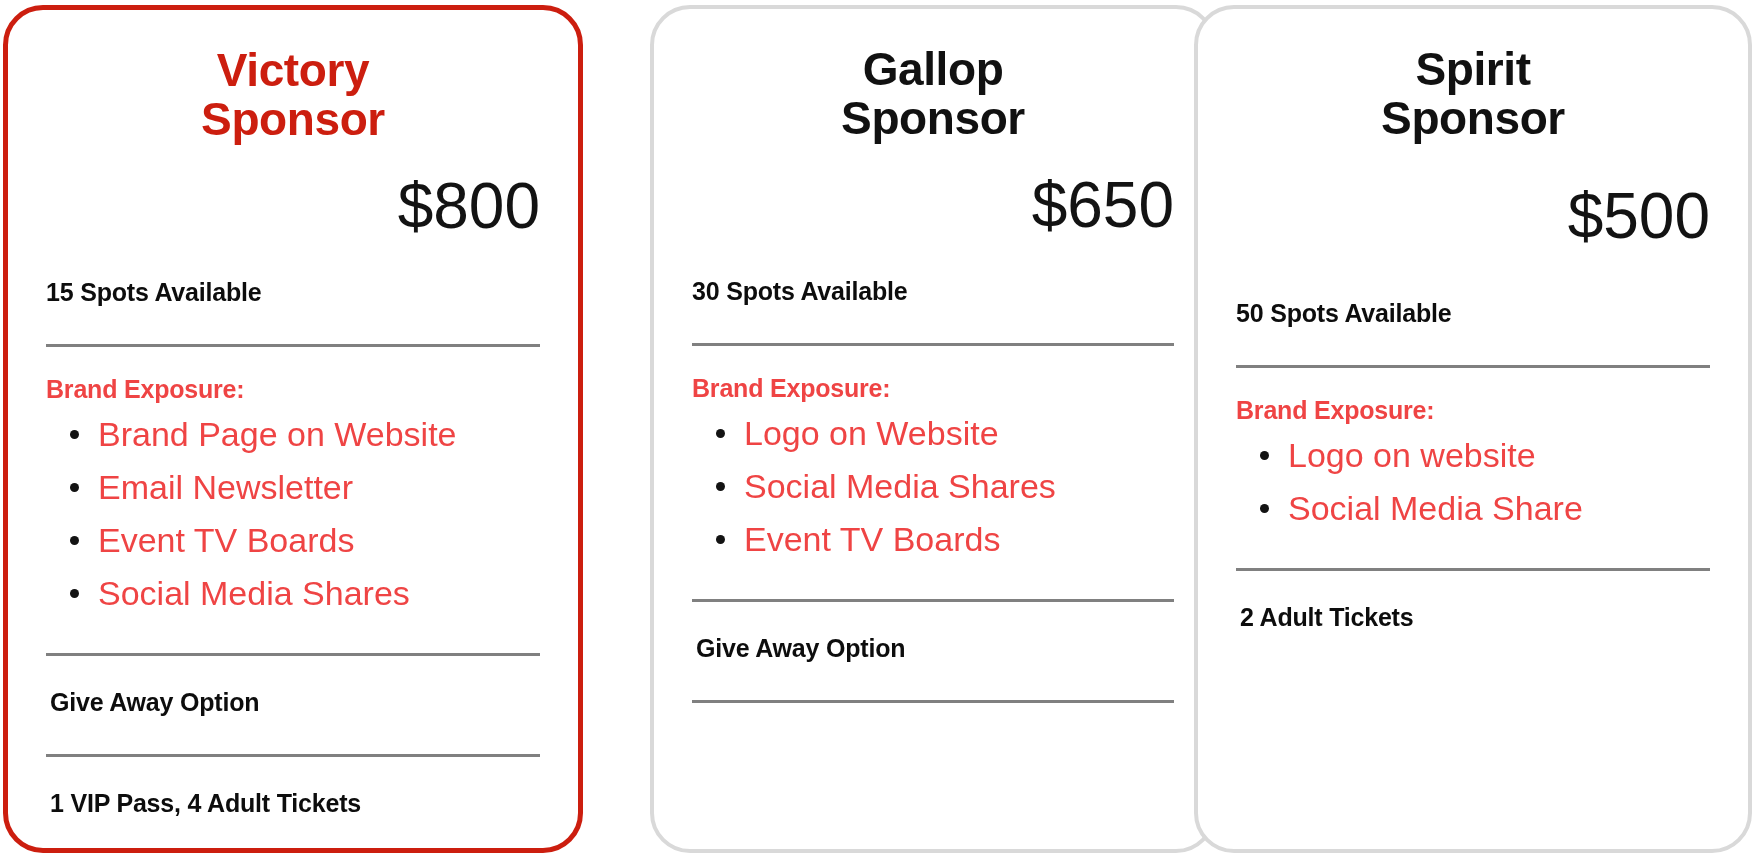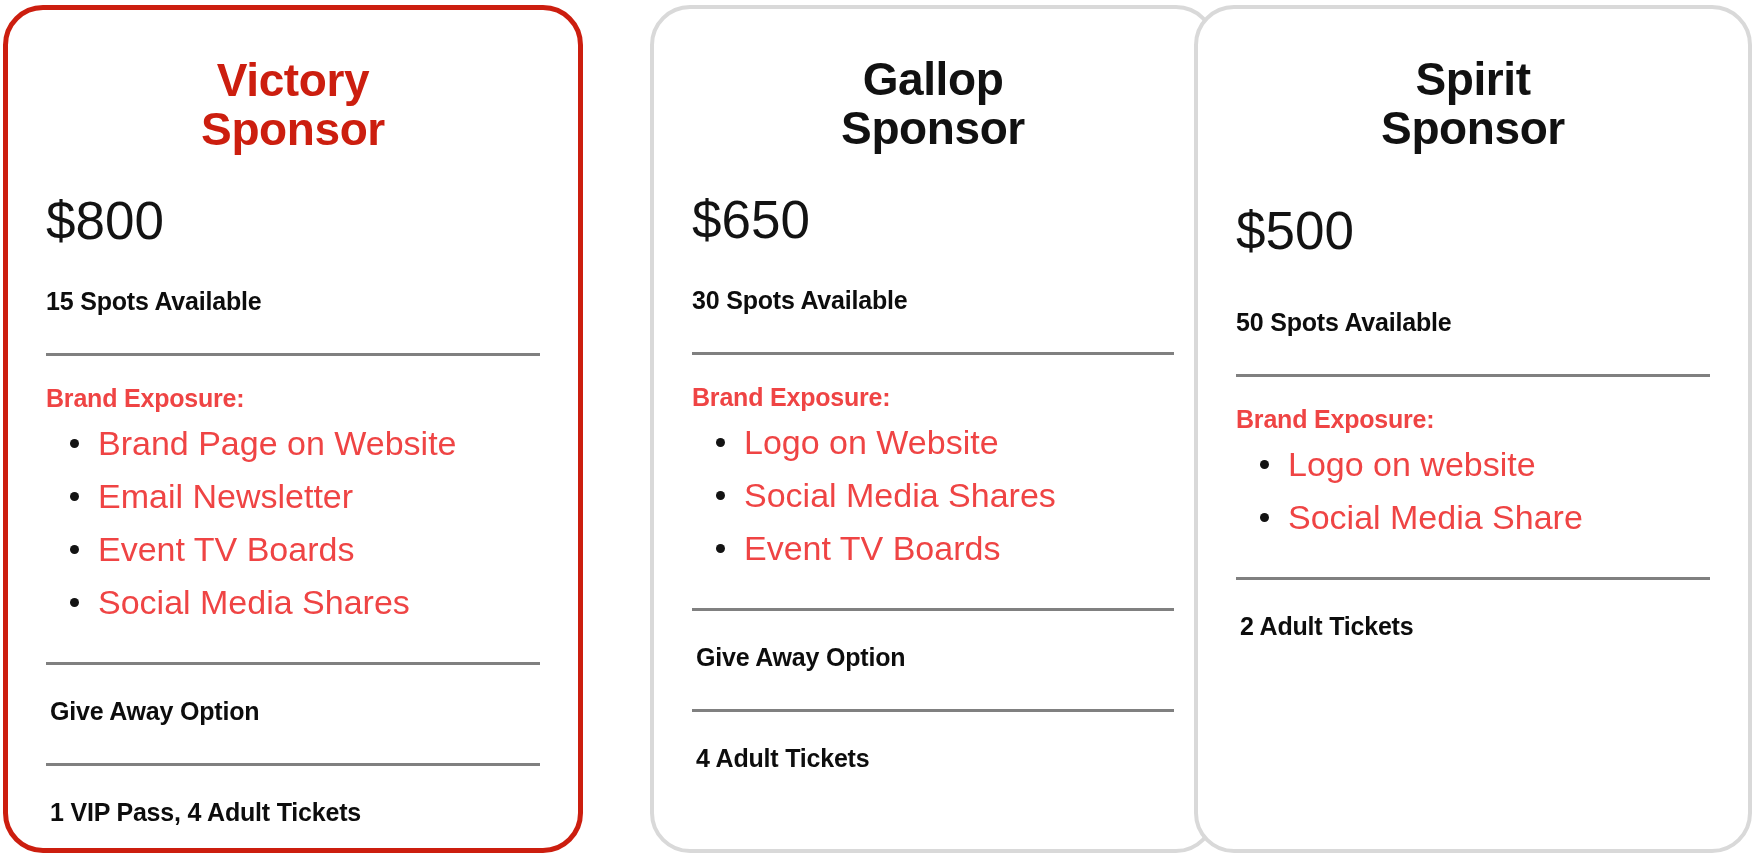--- a/index.html
+++ b/index.html
@@ -33,37 +33,37 @@
     border-radius: 40px;
     padding: 0 38px;
     display: flex;
     flex-direction: column;
   }
   .tier-card.card-0 { left: 3px;    width: 580px; border-color: #cc1e0f; border-width: 5px; }
   .tier-card.card-1 { left: 650px;  width: 566px; }
   .tier-card.card-2 { left: 1194px; width: 558px; gap: 11px; }
 
   .tier-title {
-    margin: 18px;
+    margin: 8px;
     padding-top: 28px;
     text-align: center;
     font-size: 46px;
     line-height: 1.06;
     font-weight: bold;
     letter-spacing: -0.4px;
     color: #111111;
   }
   .tier-card.card-0 .tier-title { color: #cc1e0f; }
   .tier-title .title-line { display: block; }
 
   .tier-price {
     margin: 0;
     padding-top: 22px;
-    text-align: left;
-    font-size: 53px;
+    text-align: right;
+    font-size: 64px;
     line-height: 1;
     font-weight: 300;
     color: #131313;
   }
 
   .tier-body {
     padding-top: 40px;
     flex: 1 1 auto;
     display: flex;
     flex-direction: column;
@@ -167,21 +167,20 @@
       <hr class="divider" style="background: rgb(128, 128, 128);">
       <p class="block-heading">Brand Exposure:</p>
       <ul class="feature-list">
         <li><span class="bullet-dot"></span><span>Logo on Website</span></li>
         <li><span class="bullet-dot"></span><span>Social Media Shares</span></li>
         <li><span class="bullet-dot"></span><span>Event TV Boards</span></li>
       </ul>
       <hr class="divider" style="background: rgb(128, 128, 128);">
       <p class="plain-bold">Give Away Option</p>
       <hr class="divider" style="background: rgb(128, 128, 128);">
-      <p class="plain-bold">4 Adult Tickets</p>
       <div class="spacer-fill"></div>
     </div>
   </div>
 
   <div class="tier-card card-2" style="border-color: rgb(217, 217, 217);">
     <h2 class="tier-title">
       <span class="title-line">Spirit</span>
       <span class="title-line">Sponsor</span>
     </h2>
     <div class="tier-price">$500</div>

